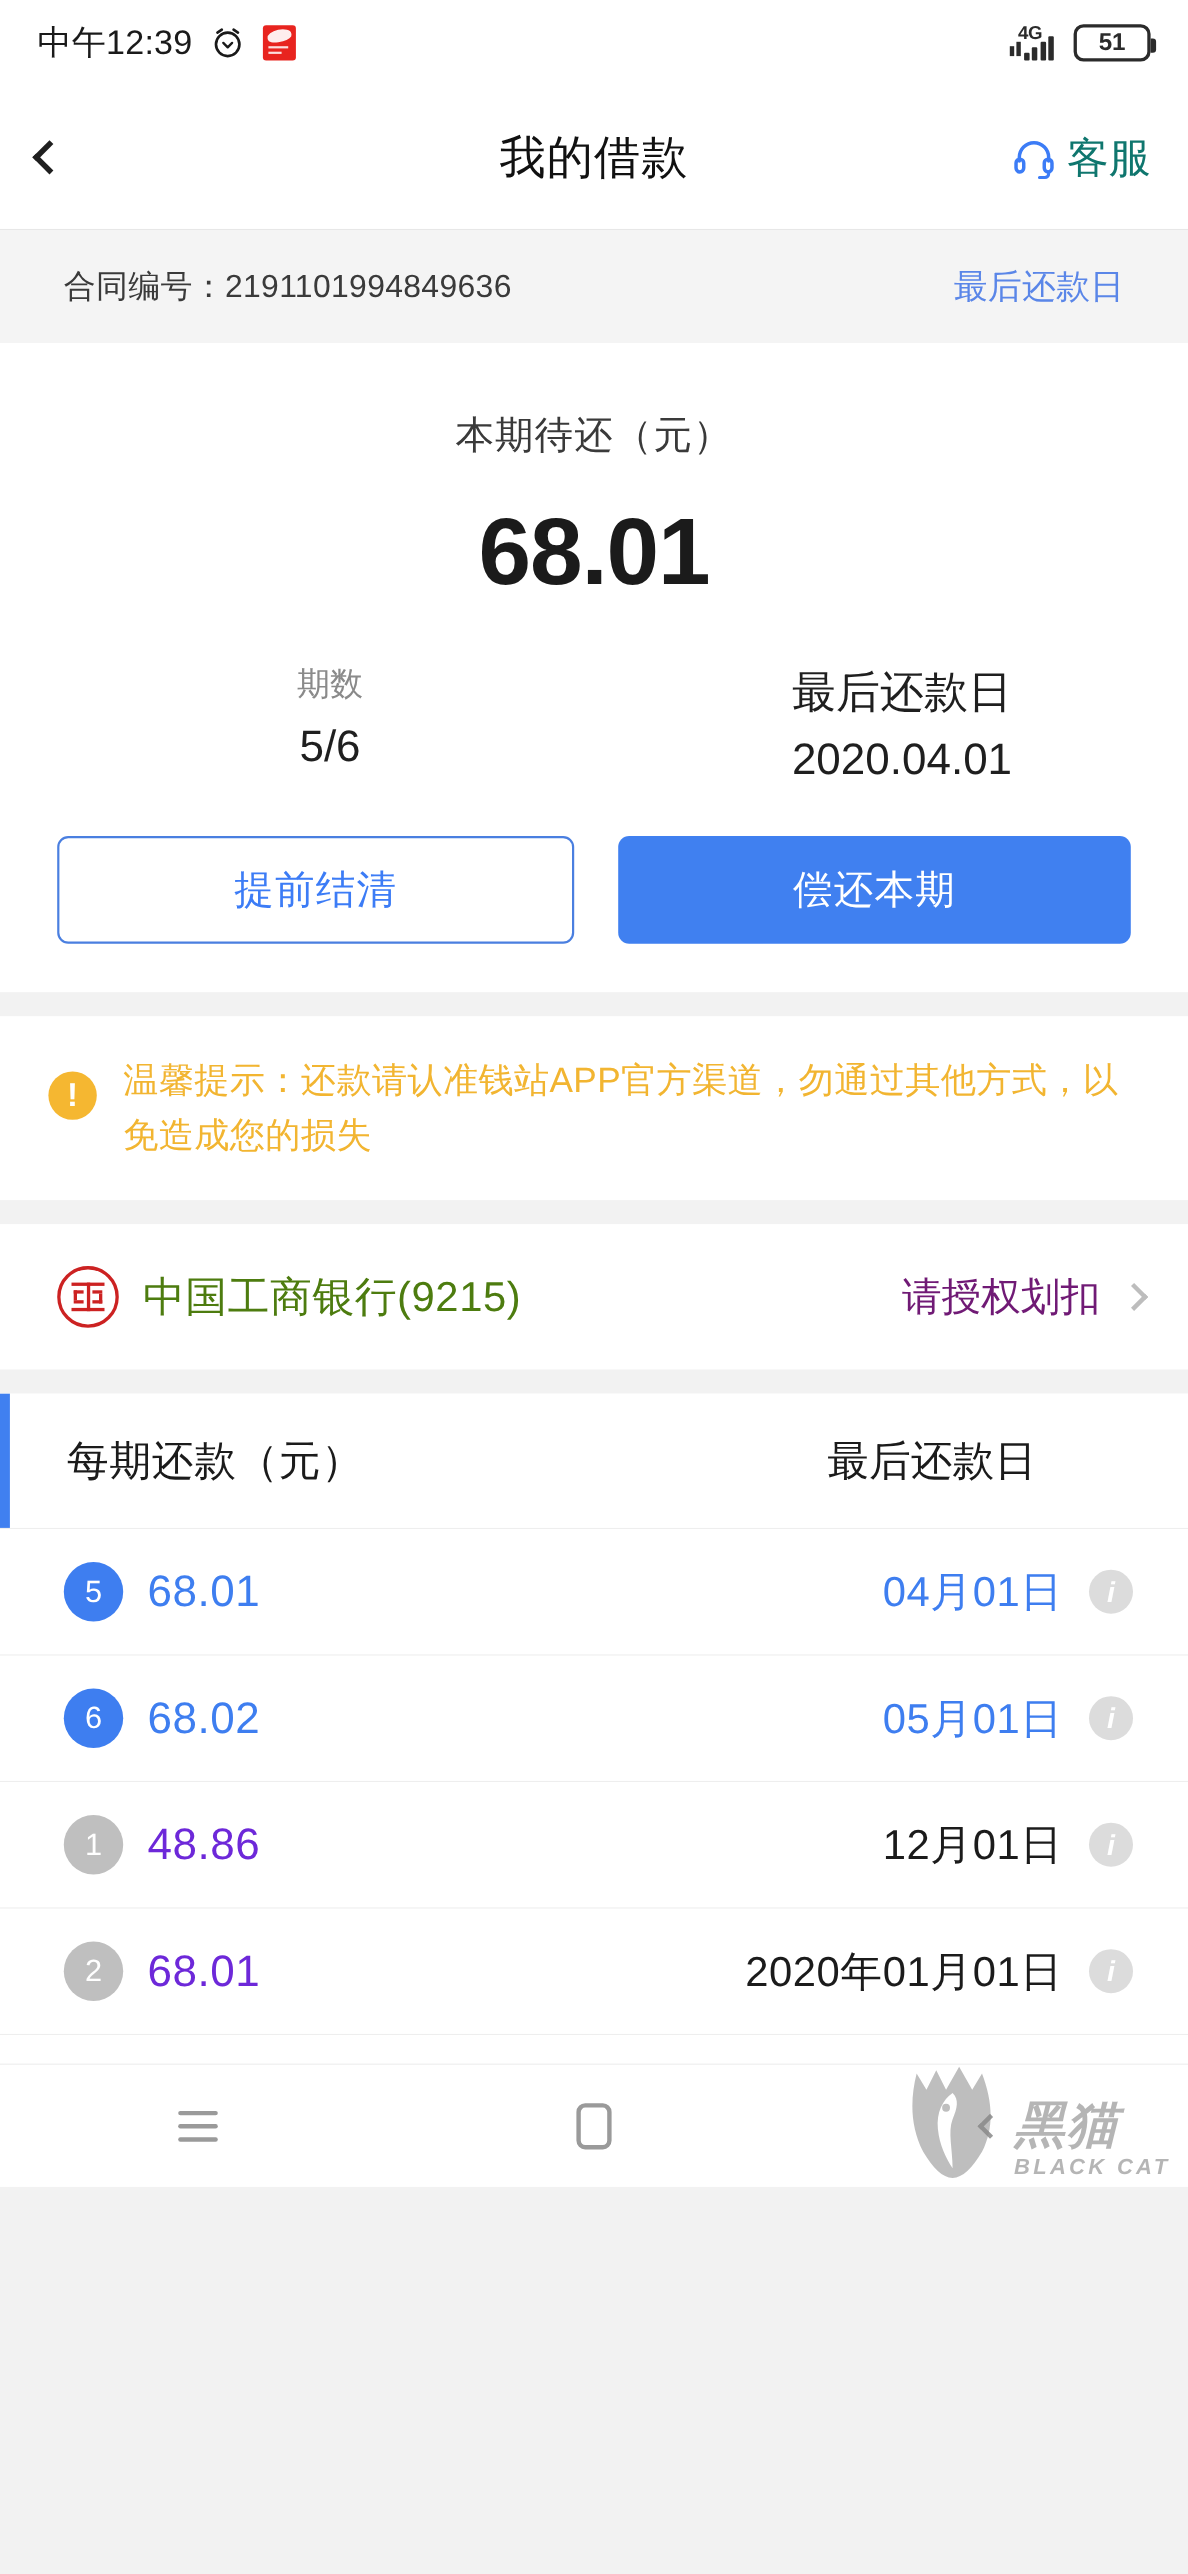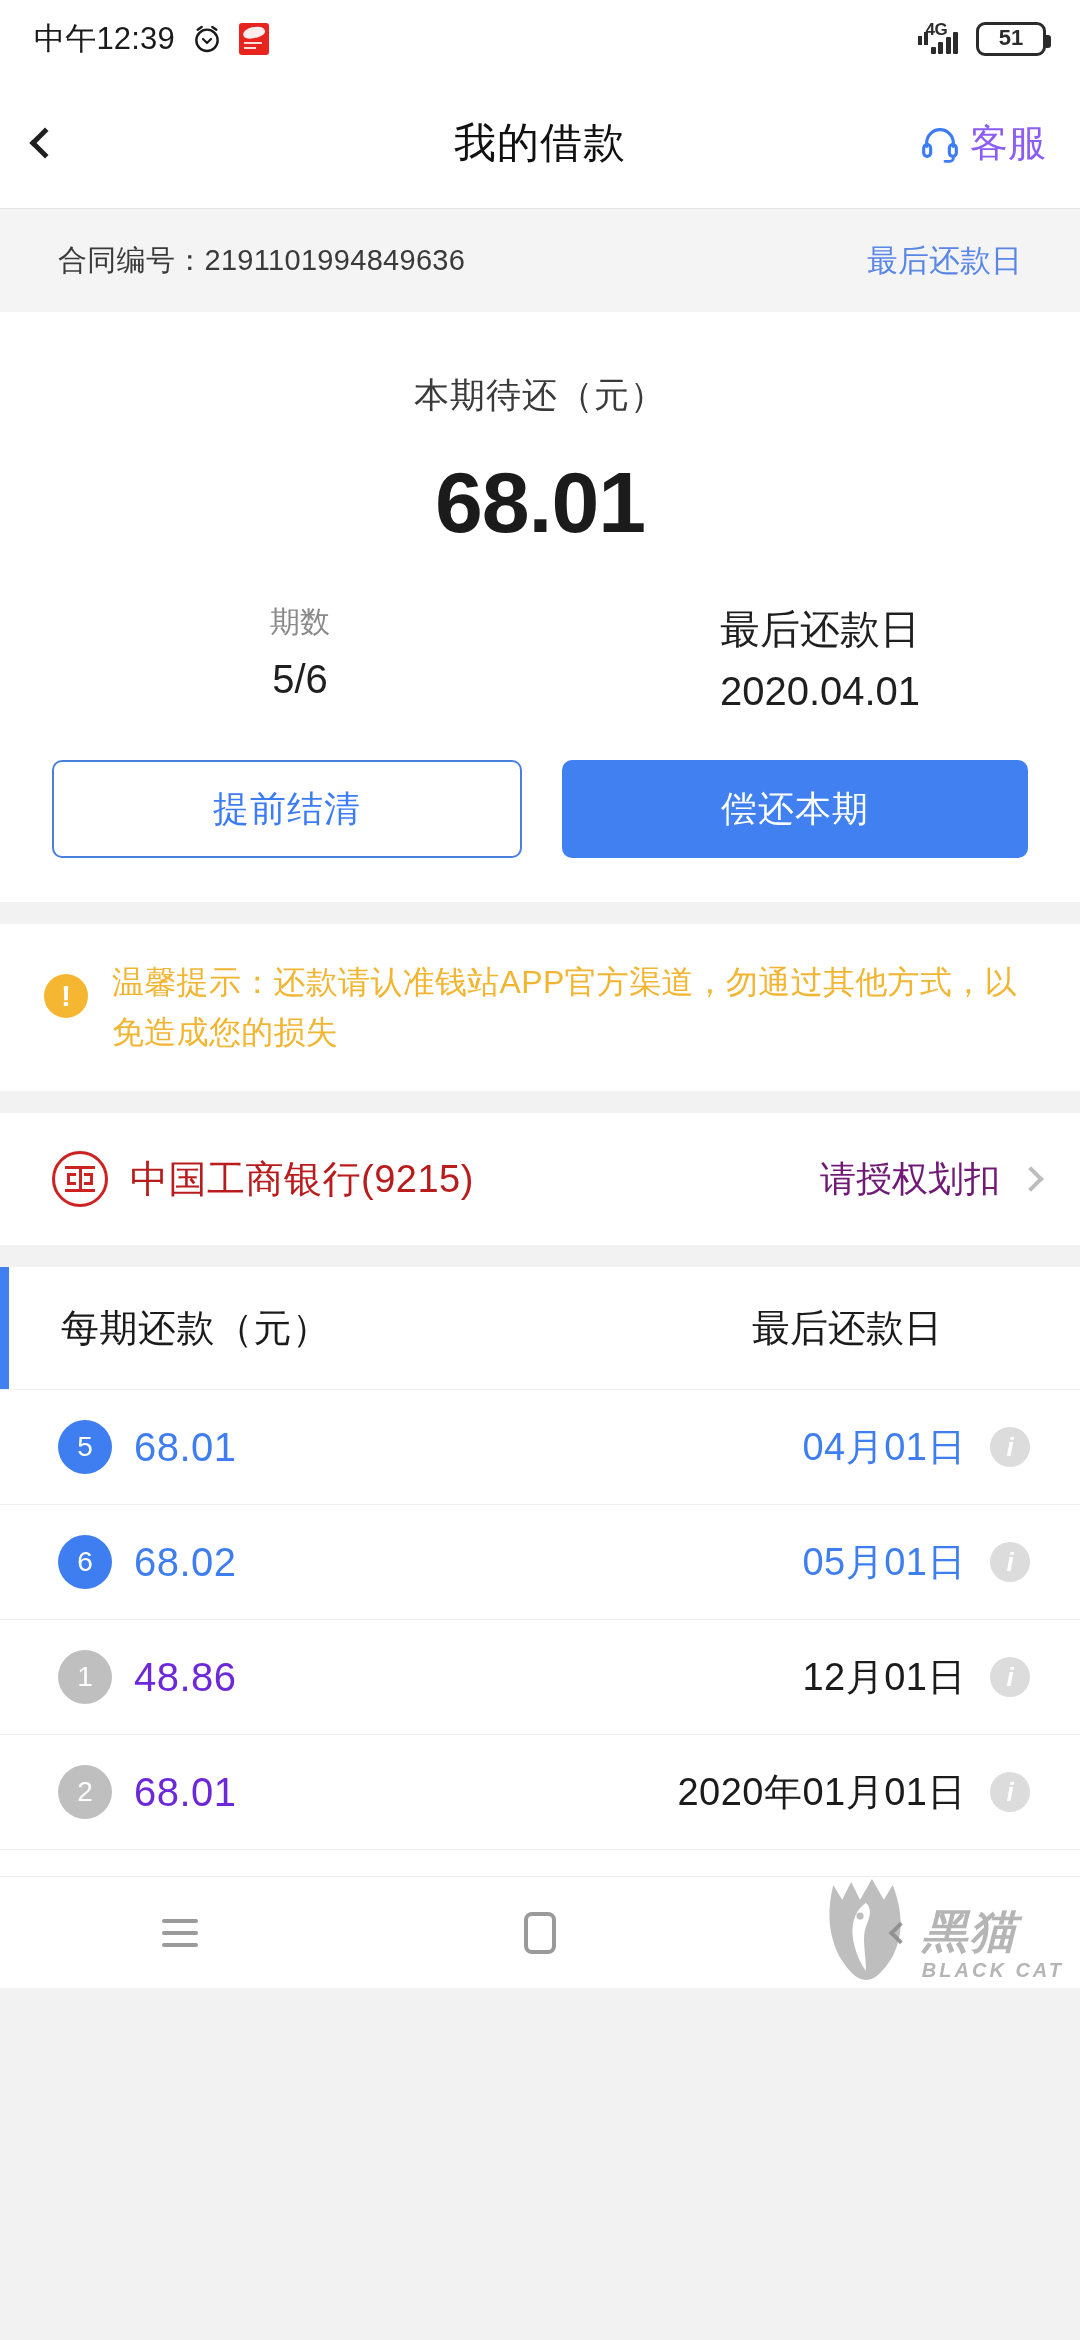--- a/index.html
+++ b/index.html
@@ -21,21 +21,21 @@
   .sb-time { font-size:31px; color:#1a1a1a; letter-spacing:.2px; font-weight:400; }
   .alarm-icon { width:32px; height:32px; display:block; }
   .app-badge {
     width:30px; height:32px; background:#e8241f; border-radius:3px;
     position:relative; overflow:hidden;
   }
   .app-badge .bcat { position:absolute; left:4px; top:4px; width:22px; height:11px;
     background:#fff; border-radius:50% 50% 40% 40%; transform:rotate(-12deg); opacity:.92; }
   .app-badge .bline { position:absolute; left:5px; width:18px; height:2px; background:#fff; opacity:.85; }
   .sb-right { display:flex; align-items:center; gap:18px; }
-  .sig-wrap { position:relative; display:flex; align-items:flex-start; height:34px;text-decoration:underline; }
+  .sig-wrap { position:relative; display:flex; align-items:center; height:34px;text-decoration:underline; }
   .sig-4g { position:absolute; top:-2px; left:8px; font-size:17px; color:#2b2b2b; font-weight:600; letter-spacing:-.5px;}
   .bars { display:flex; align-items:flex-end; gap:2.5px; height:22px; margin-top:10px;}
   .bars i { display:block; width:5px; background:#2b2b2b; border-radius:1px; }
   .updn { display:flex; align-items:flex-end; gap:2px; margin-right:3px; margin-top:10px;}
   .updn i { display:block; width:4px; background:#2b2b2b; }
   .battery {
     width:70px; height:34px; border:3.5px solid #2b2b2b; border-radius:9px;
     display:flex; align-items:flex-start; justify-content:center; position:relative;
   }
   .battery span { font-size:22px; font-weight:600; color:#2b2b2b; letter-spacing:0; }
@@ -48,21 +48,21 @@
     padding:0 34px; position:relative;
   }
   .back-btn { width:60px; height:60px; display:flex; align-items:center; justify-content:flex-start; cursor:pointer;}
   .chev-left { width:22px; height:22px; border-left:5px solid #1f1f1f; border-bottom:5px solid #1f1f1f;
     transform:rotate(45deg); }
   .appbar-title {
     position:absolute; left:0; right:0; text-align:center; font-size:42px; color:#111;
     font-weight:400; letter-spacing:1px; pointer-events:none;
   }
   .service {
-    margin-left:auto; display:flex; align-items:center; gap:10px; color:#8b5cf6;
+    margin-left:auto; display:flex; align-items:center; gap:10px; color:#0f766e;
     font-size:38px; z-index:2; cursor:pointer;
   }
   .headset { width:40px; height:40px; display:block; }
 
   
   .contract {
     background:#f4f4f4; height:104px; display:flex; align-items:center;
     justify-content:space-between; padding:0 58px; border-top:1px solid #e6e6e6;
   }
   .contract .cno { font-size:29px; color:#3a3a3a; letter-spacing:.3px;}
@@ -98,21 +98,21 @@
   .notice-text { font-size:32px; line-height:1.55; color:#f2b531; letter-spacing:.3px;}
 
   
   .bank { background:#fff; height:132px; display:flex; align-items:center; padding:0 40px 0 52px; cursor:pointer;}
   .icbc {
     width:56px; height:56px; border-radius:50%; border:3px solid #c22;
     display:flex; align-items:center; justify-content:center; flex:0 0 56px; position:relative;
   }
   .icbc-mark { width:30px; height:26px; position:relative; }
   .icbc-mark i { position:absolute; background:#c22; }
-  .bank-name { font-size:38px; color:#b91c1c; margin-left:22px; letter-spacing:.5px;}
+  .bank-name { font-size:38px; color:#4d7c0f; margin-left:22px; letter-spacing:.5px;}
   .bank-action { margin-left:auto; font-size:36px; color:#701a75; }
   .chev-right { width:18px; height:18px; border-top:4px solid #bdbdbd; border-right:4px solid #bdbdbd;
     transform:rotate(45deg); margin-left:22px; }
 
   
   .sched { background:#fff; }
   .sched-head {
     height:122px; display:flex; align-items:center; padding:0 50px 0 52px;
     border-left:9px solid #4080f0; position:relative;
   }

